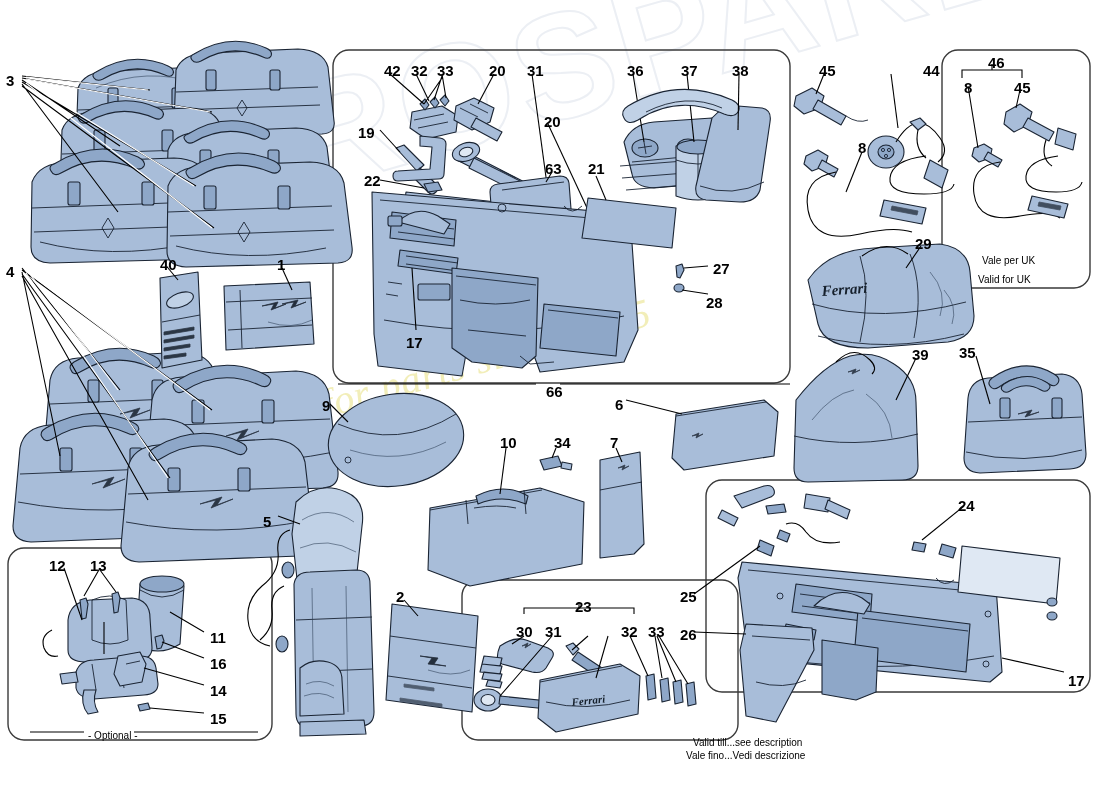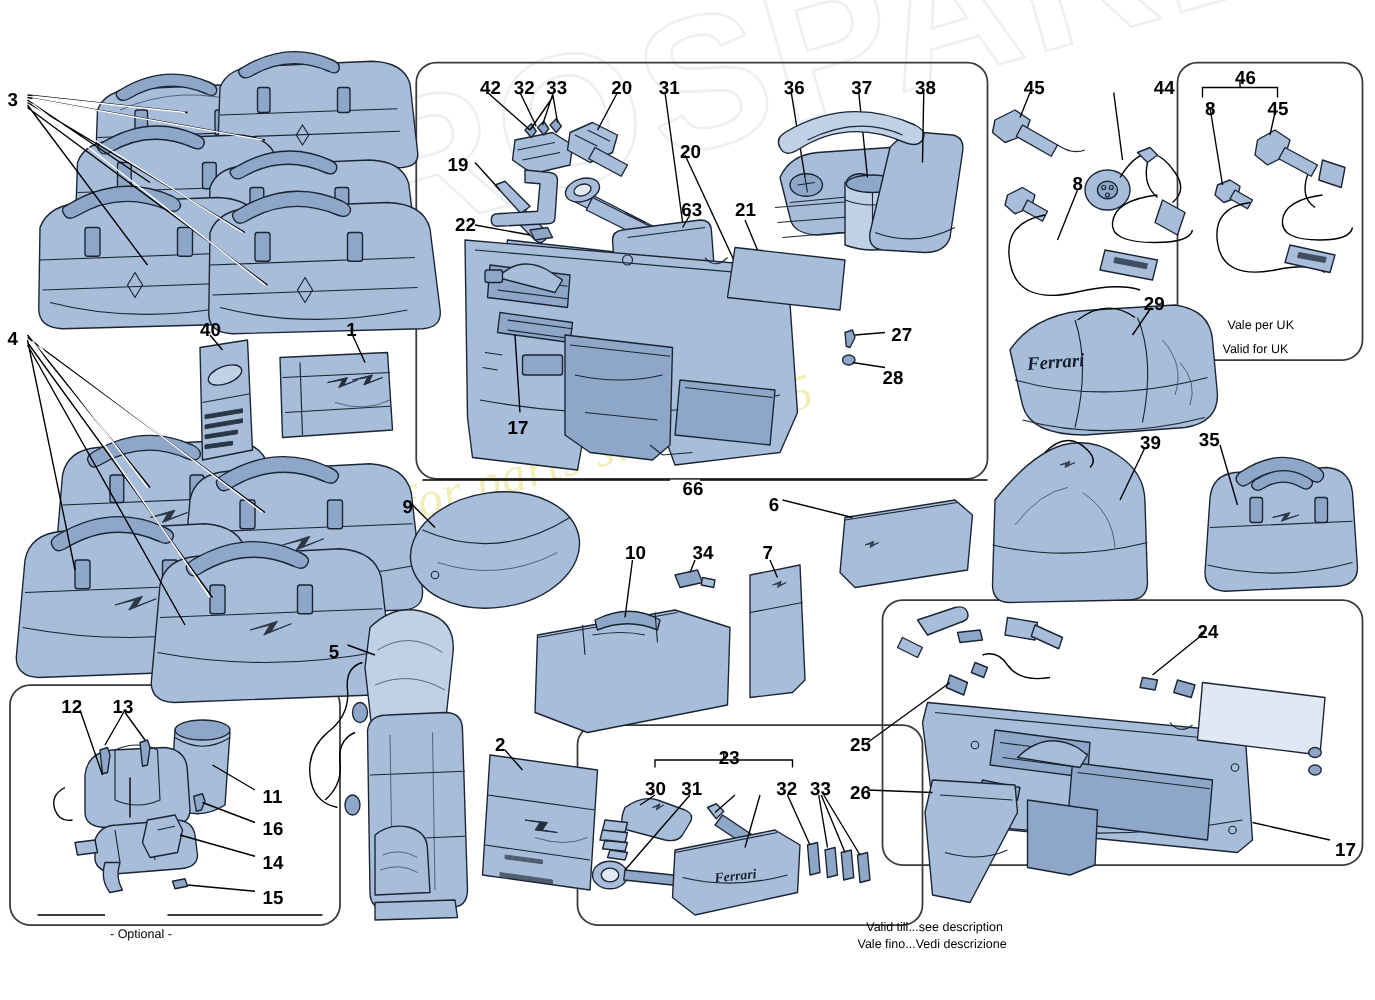--- a/index.html
+++ b/index.html
@@ -581,18 +581,18 @@
       <div class="lbl n" style="left: 621px; top: 623px;">32</div>
       <div class="lbl n" style="left: 648px; top: 623px;">33</div>
       <div class="lbl n" style="left: 680px; top: 588px;">25</div>
       <div class="lbl n" style="left: 680px; top: 626px;">26</div>
       <div class="lbl n" style="left: 958px; top: 497px;">24</div>
       <div class="lbl n" style="left: 1068px; top: 672px;">17</div>
     </div>
   <div id="captions">
       <div class="lbl cap-b" style="left: 982px; top: 255px;">Vale per UK</div>
       <div class="lbl cap-b" style="left: 978px; top: 274px;">Valid for UK</div>
-      <div class="lbl cap-b" style="left: 88px; top: 730px; margin-top: 12px;">- Optional -</div>
+      <div class="lbl cap-b" style="left: 88px; top: 730px;">- Optional -</div>
       <div class="lbl cap-b" style="left: 686px; top: 750px;">Vale fino...Vedi descrizione</div>
       <div class="lbl cap-b" style="left: 693px; top: 737px;">Valid till...see description</div>
     </div>
 
 </div>
 
 </body></html>

